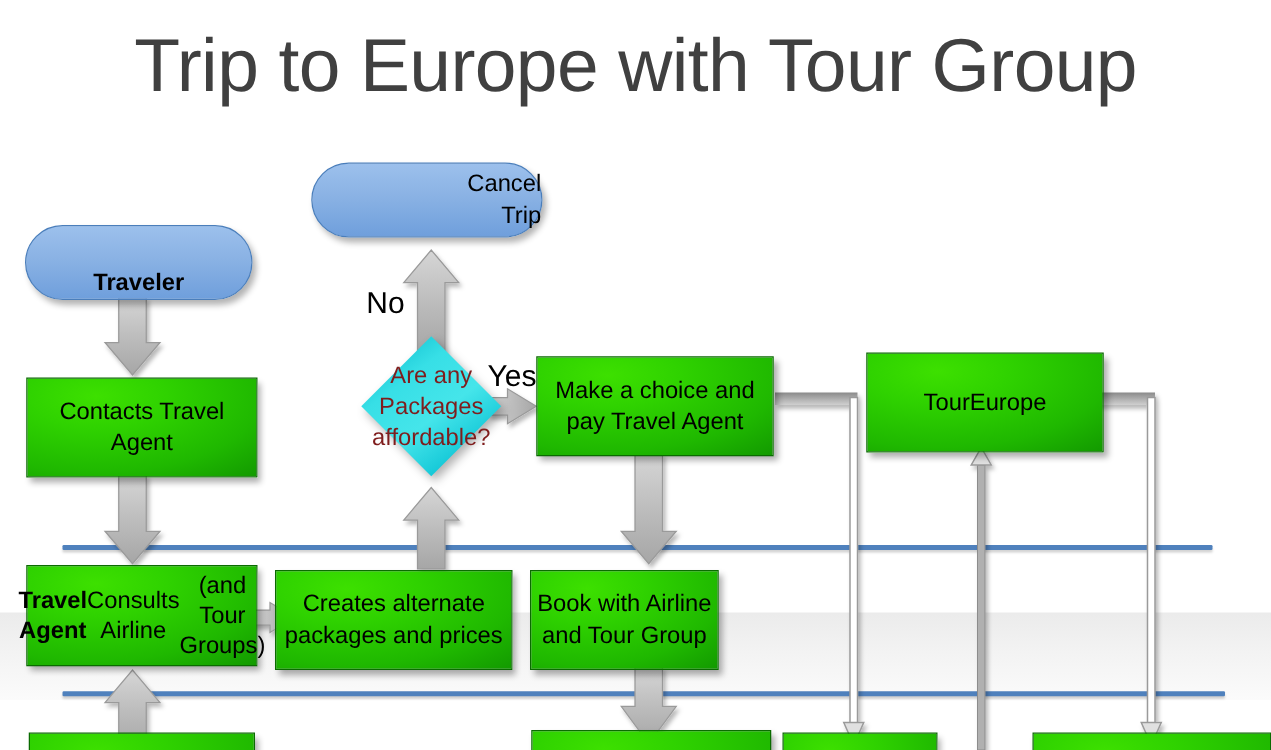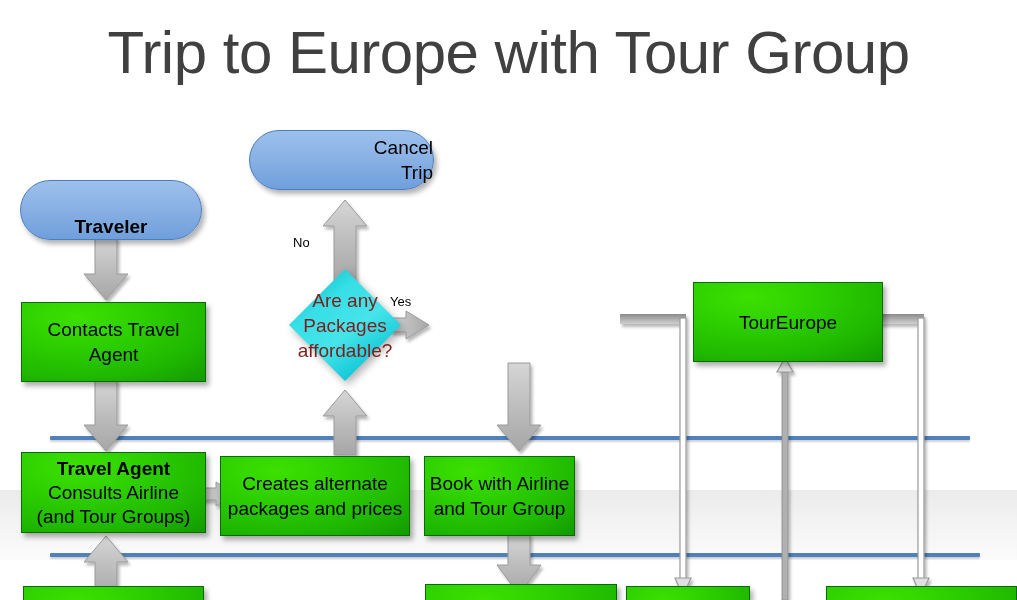--- a/index.html
+++ b/index.html
@@ -124,21 +124,21 @@
     position: absolute;
     left: 0; top: 0;
     width: 1017px; height: 600px;
     z-index: 4;
     pointer-events: none;
   }
 
   
   .edge-label {
     position: absolute;
-    font-size: 13px;
+    font-size: 24px;
     line-height: 22px;
     color: #000000;
     z-index: 6;
     white-space: nowrap;
   }
 </style>
 </head>
 <body>
 
 <div id="slide">
@@ -258,27 +258,31 @@
       </defs>
       <polygon points="57,1 113,57 57,113 1,57" fill="url(#diaGrad)"></polygon>
     </svg>
     <div class="decision-label" style="flex-direction:column;">
       <span>Are any</span>
       <span>Packages</span>
       <span>affordable?</span>
     </div>
   </div>
 
+  <div class="node proc" style="left:429px; top:285px; width:190px; height:80px; flex-direction:column;">
+    <span>Make a choice and</span>
+    <span>pay Travel Agent</span>
+  </div>
 
   <div class="node proc" style="left:693px; top:282px; width:190px; height:80px; ">
     <span>Tour</span>
     <span>Europe</span>
   </div>
 
-  <div class="node proc" style="left:21px; top:452px; width:185px; height:81px; flex-direction:column; line-height:24px;">
+  <div class="node proc" style="left:21px; top:452px; width:185px; height:81px; flex-direction:row; line-height:24px;">
     <span class="bold">Travel Agent</span>
     <span>Consults Airline</span>
     <span>(and Tour Groups)</span>
   </div>
 
   <div class="node proc" style="left:220px; top:456px; width:190px; height:80px; flex-direction:column;">
     <span>Creates alternate</span>
     <span>packages and prices</span>
   </div>
 

